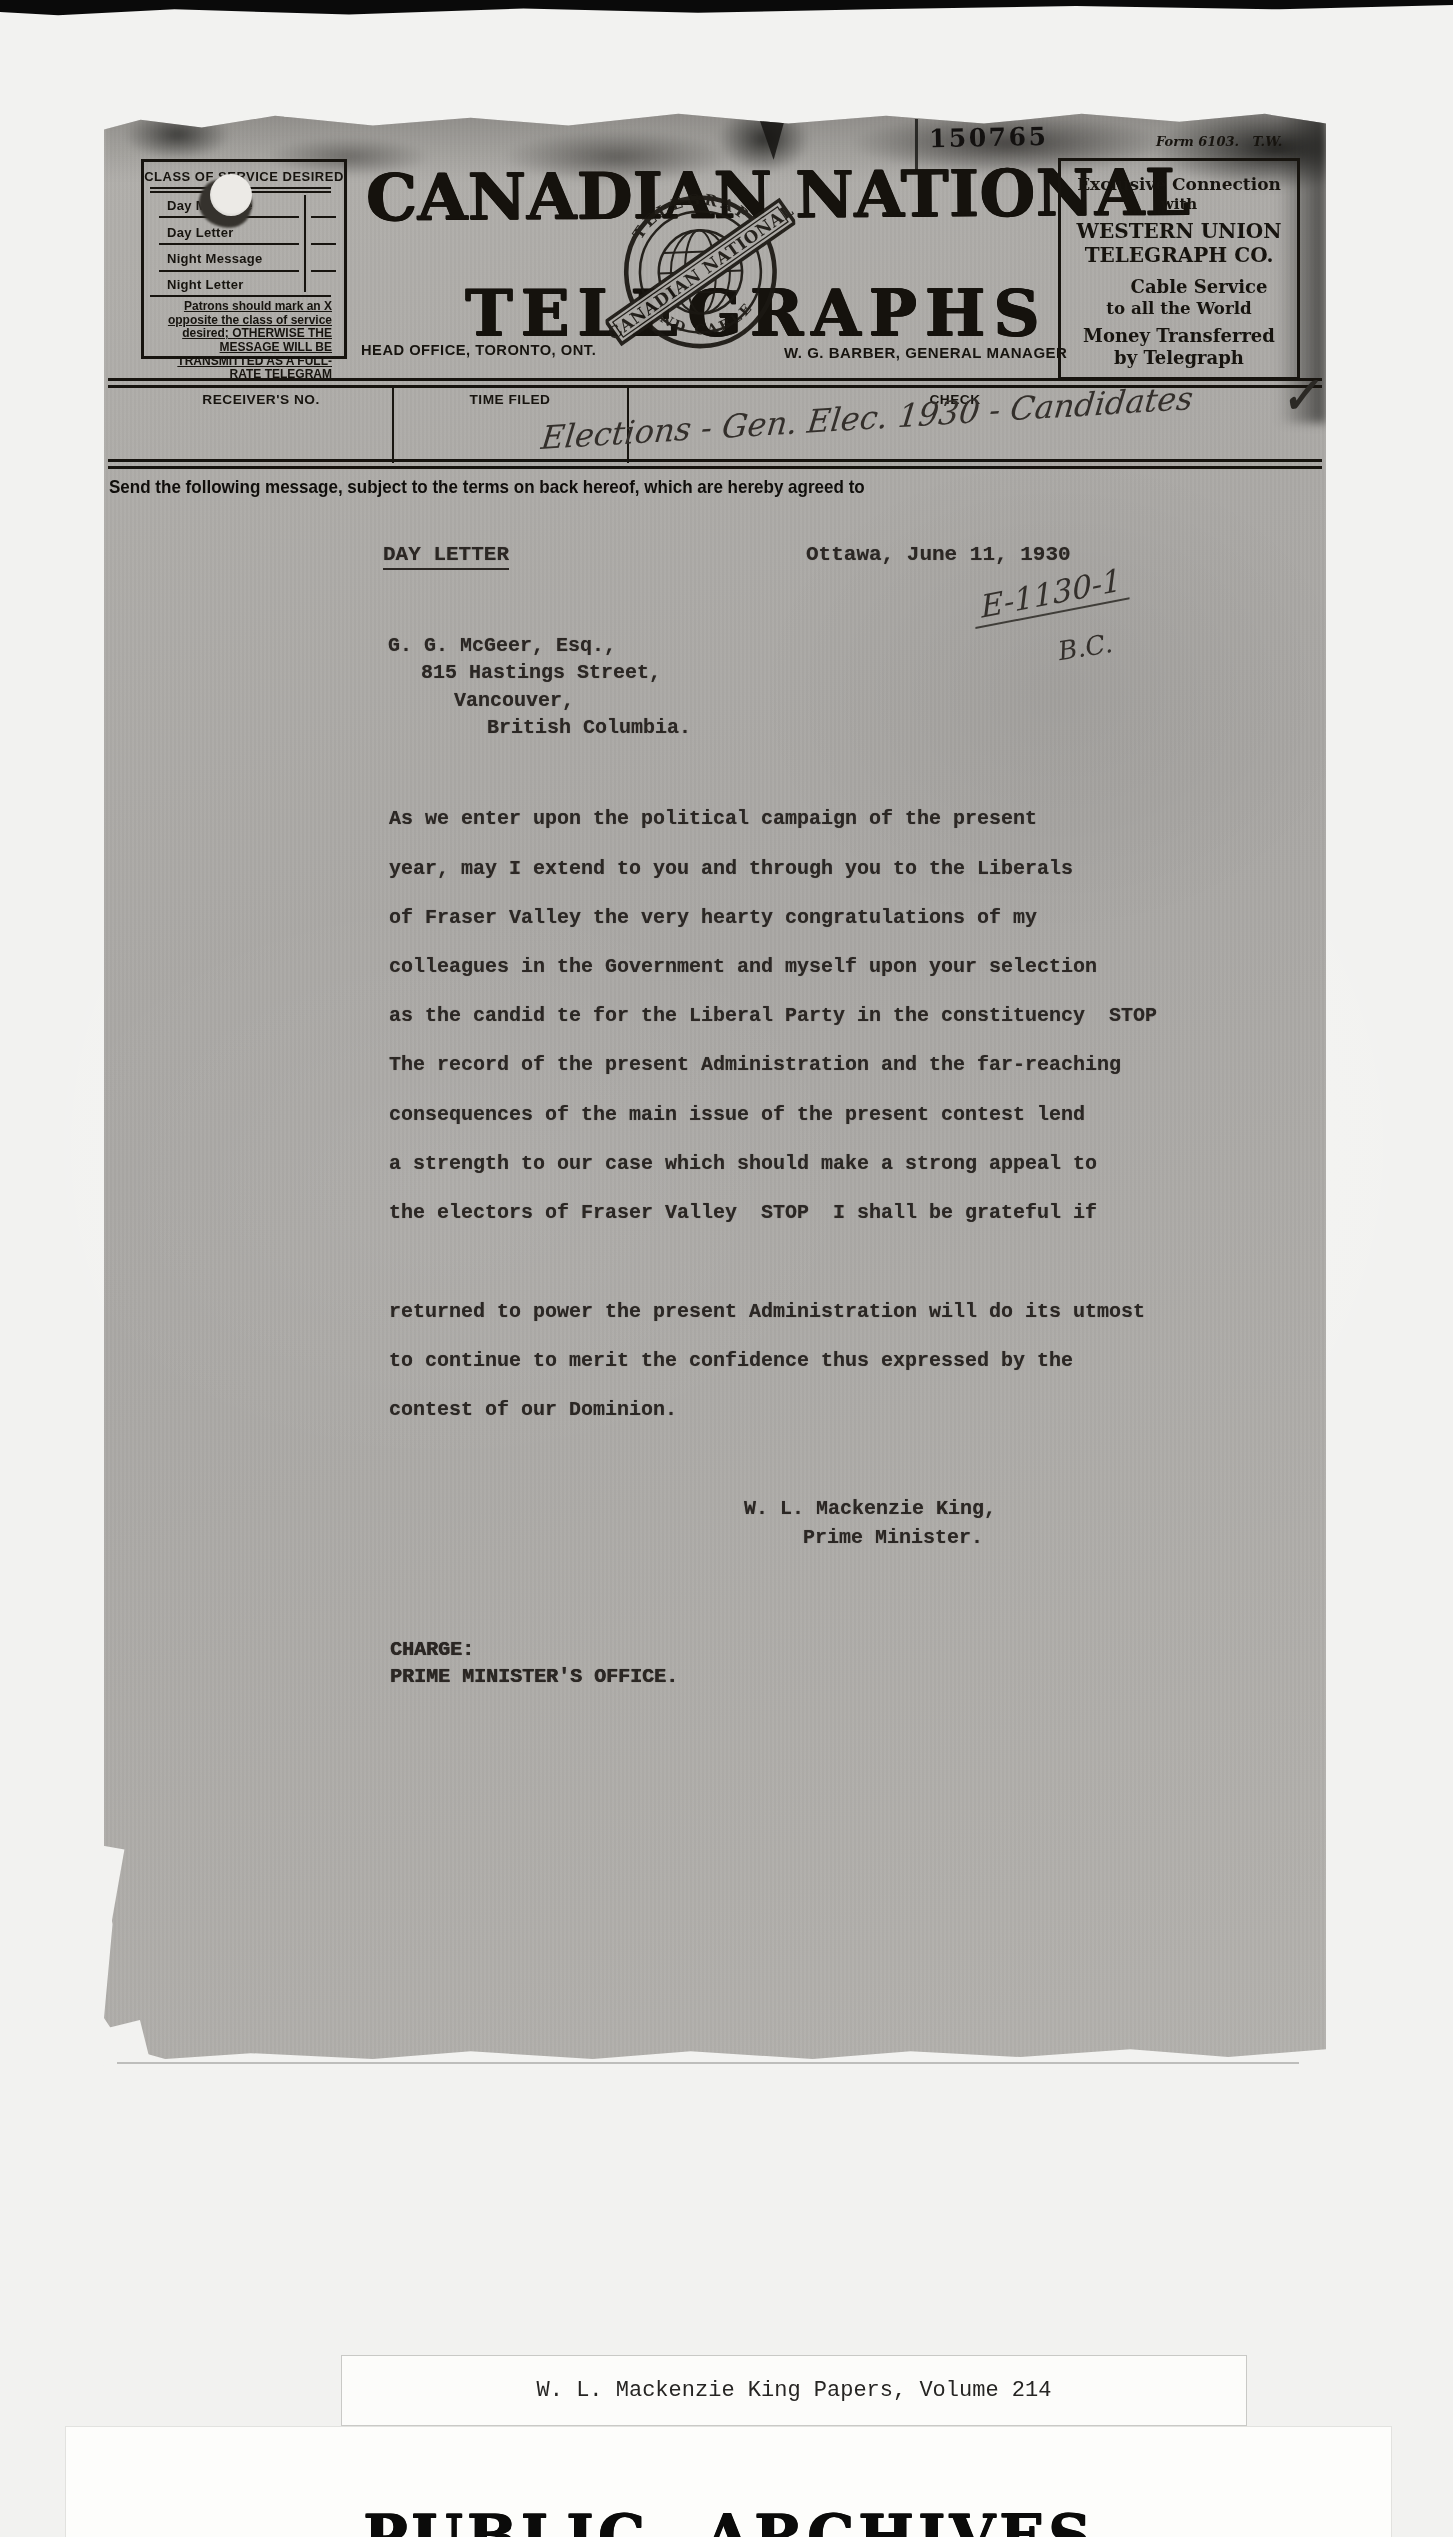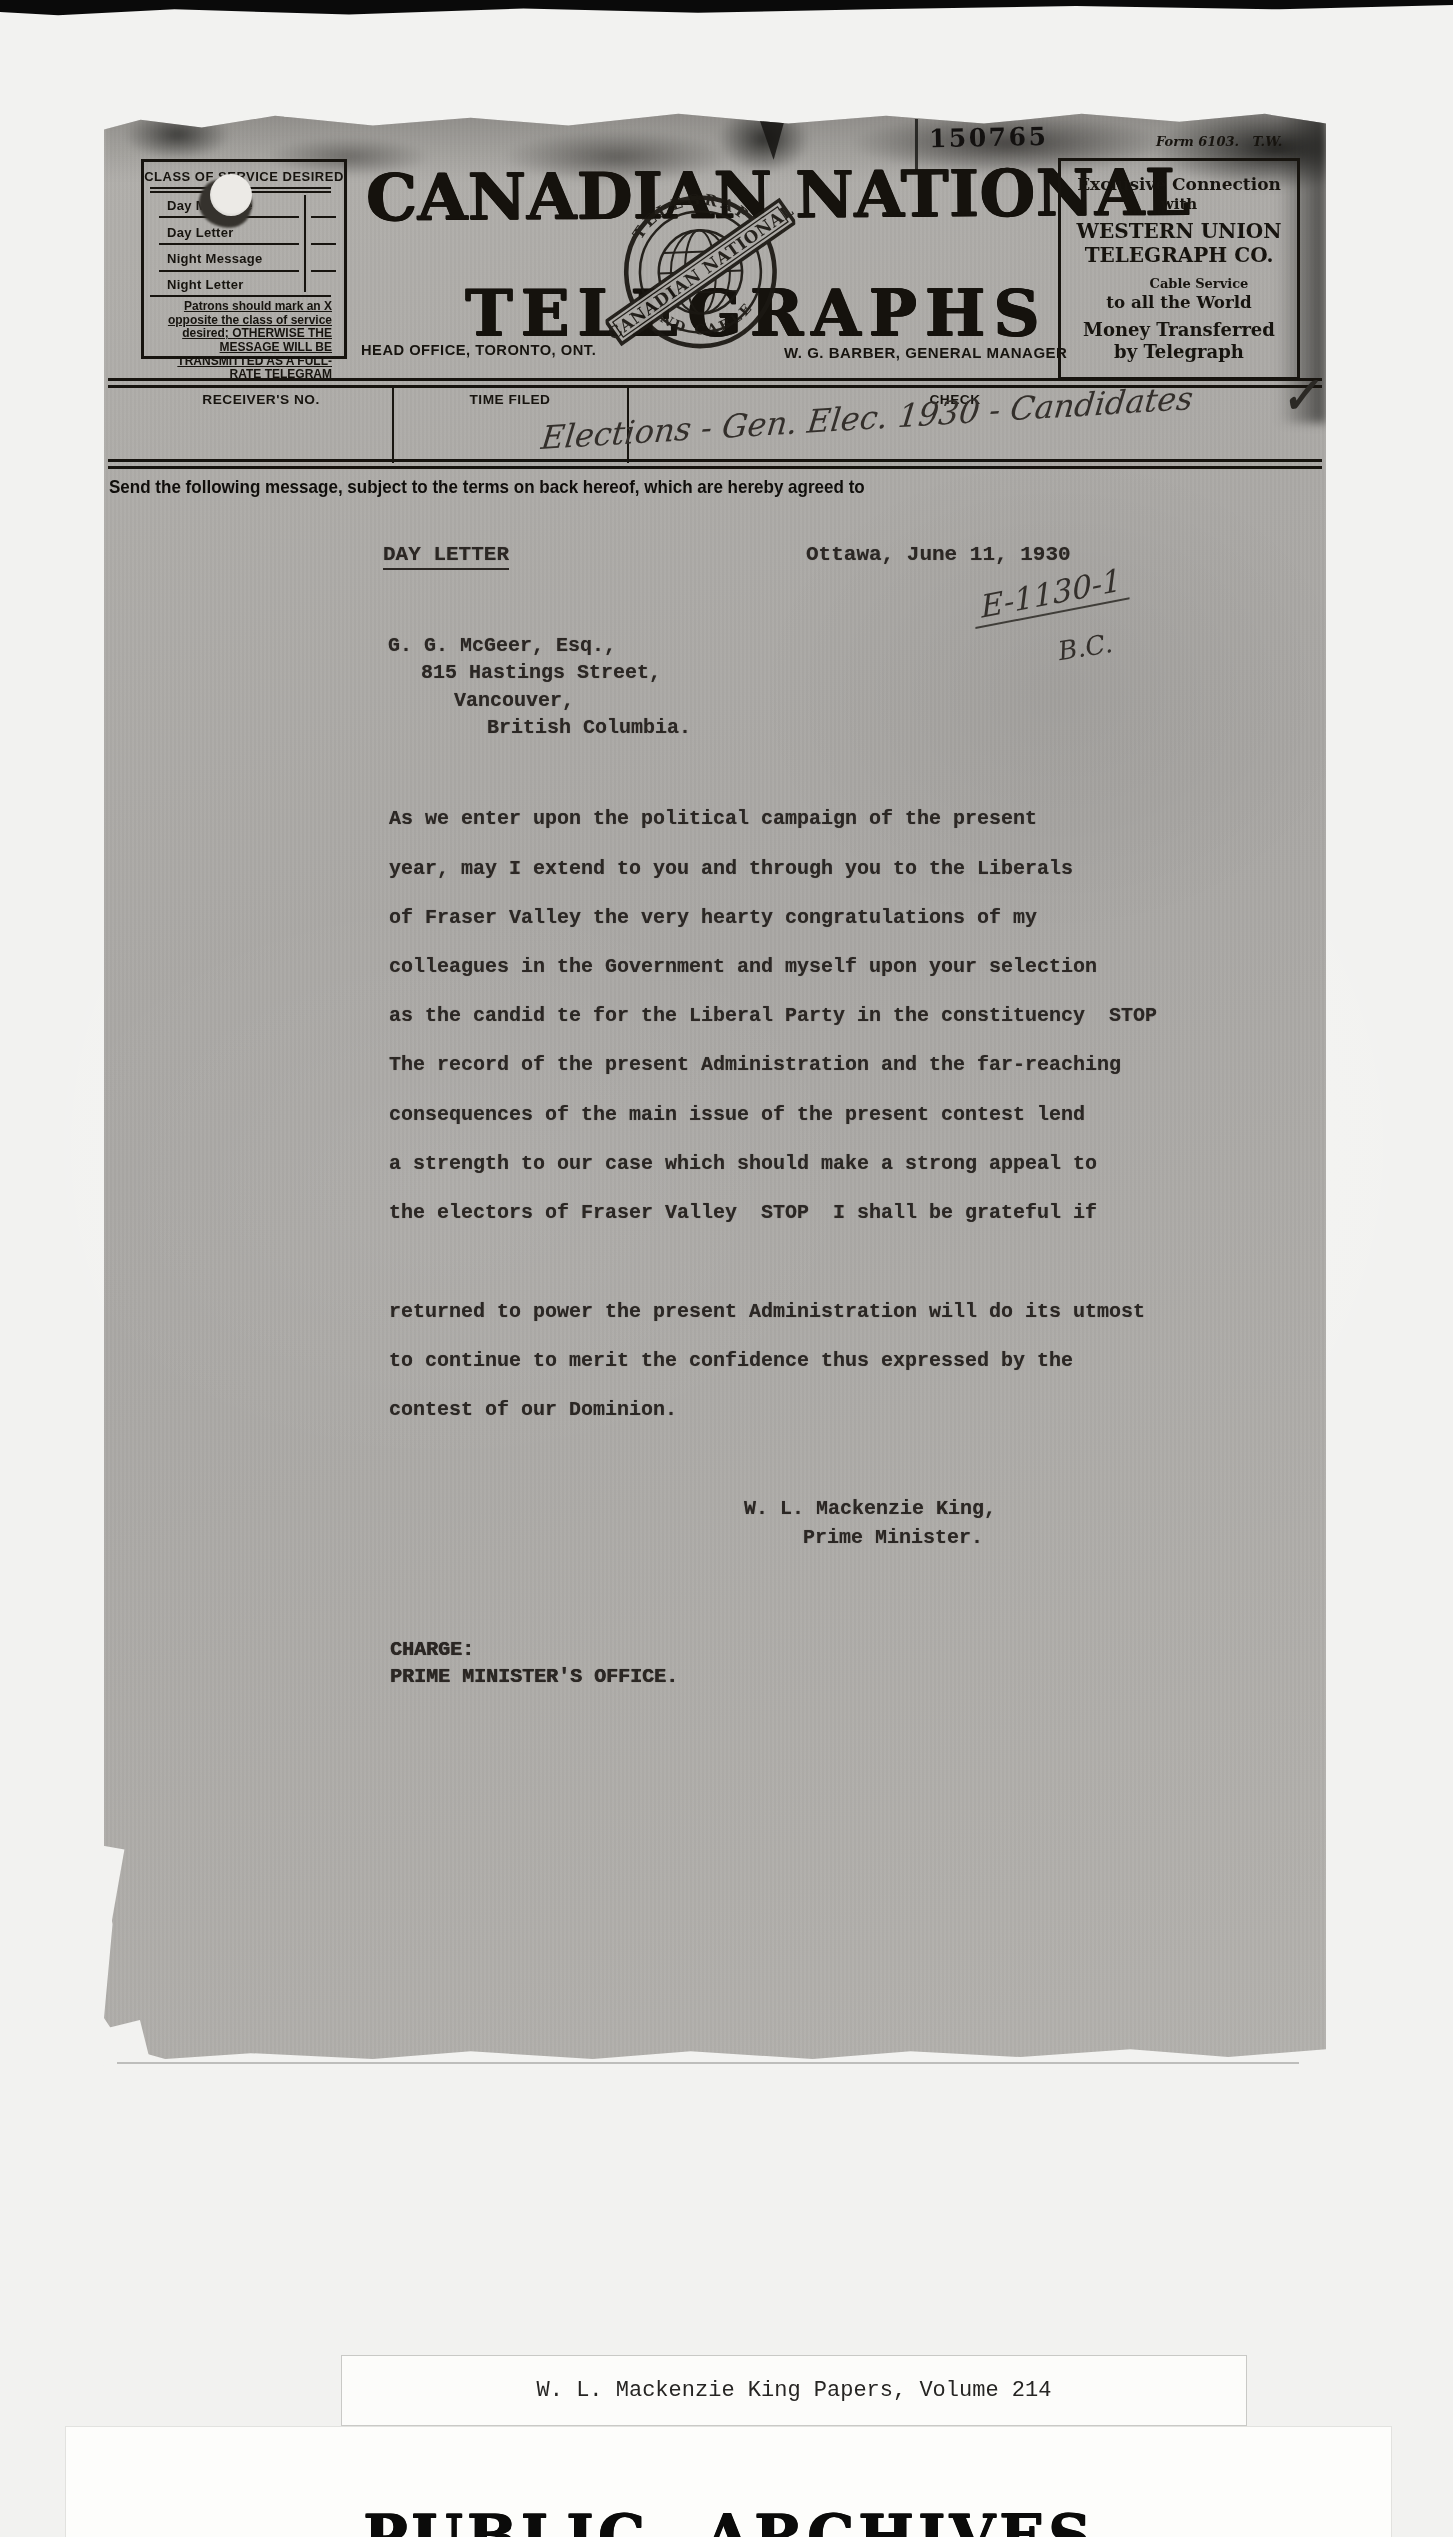--- a/index.html
+++ b/index.html
@@ -148,21 +148,21 @@
     <div class="abs h-small" style="left:257px;top:234px;">HEAD OFFICE, TORONTO, ONT.</div>
     <div class="abs h-small" style="left:680px;top:236px;font-size:15px;text-align:right;">W. G. BARBER, GENERAL MANAGER</div>
     <div class="abs film-no">150765</div>
     <div class="abs form-no">Form 6103.   T.W.</div>
 
     <div class="abs conn-box">
       <div class="cb-l" style="font-size:17px;">Exclusive Connection</div>
       <div class="cb-l" style="font-size:15px;margin-bottom:6px;">with</div>
       <div class="cb-l" style="font-size:20px;">WESTERN UNION</div>
       <div class="cb-l" style="font-size:20px;margin-bottom:8px;">TELEGRAPH CO.</div>
-      <div class="cb-l" style="font-size:13px;margin-left:40px;">Cable Service</div>
+      <div class="cb-l" style="font-size:18px;margin-left:40px;">Cable Service</div>
       <div class="cb-l" style="font-size:16.7px;margin-bottom:7px;">to all the World</div>
       <div class="cb-l" style="font-size:18px;">Money Transferred</div>
       <div class="cb-l" style="font-size:18px;">by Telegraph</div>
     </div>
 
     <div class="abs rule" style="top:270px;"></div>
     <div class="abs rule" style="top:277px;"></div>
     <div class="abs rule" style="top:351px;"></div>
     <div class="abs rule" style="top:358px;"></div>
     <div class="abs vsep" style="left:288px;"></div>

